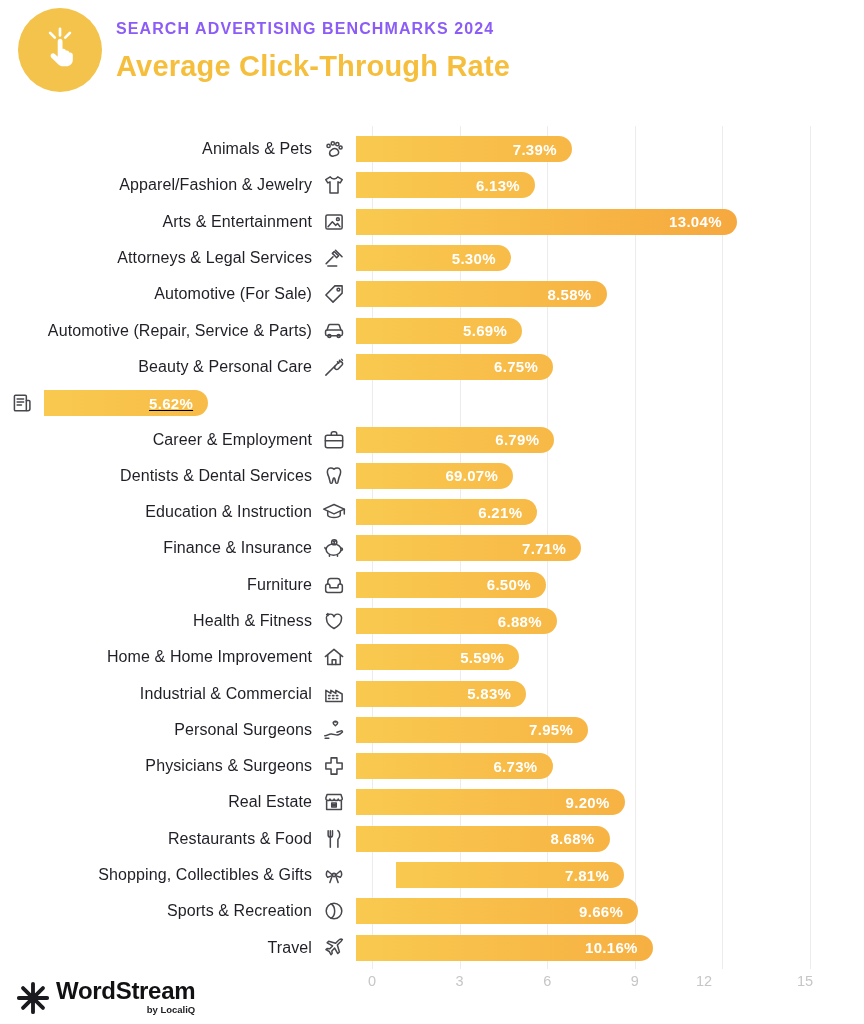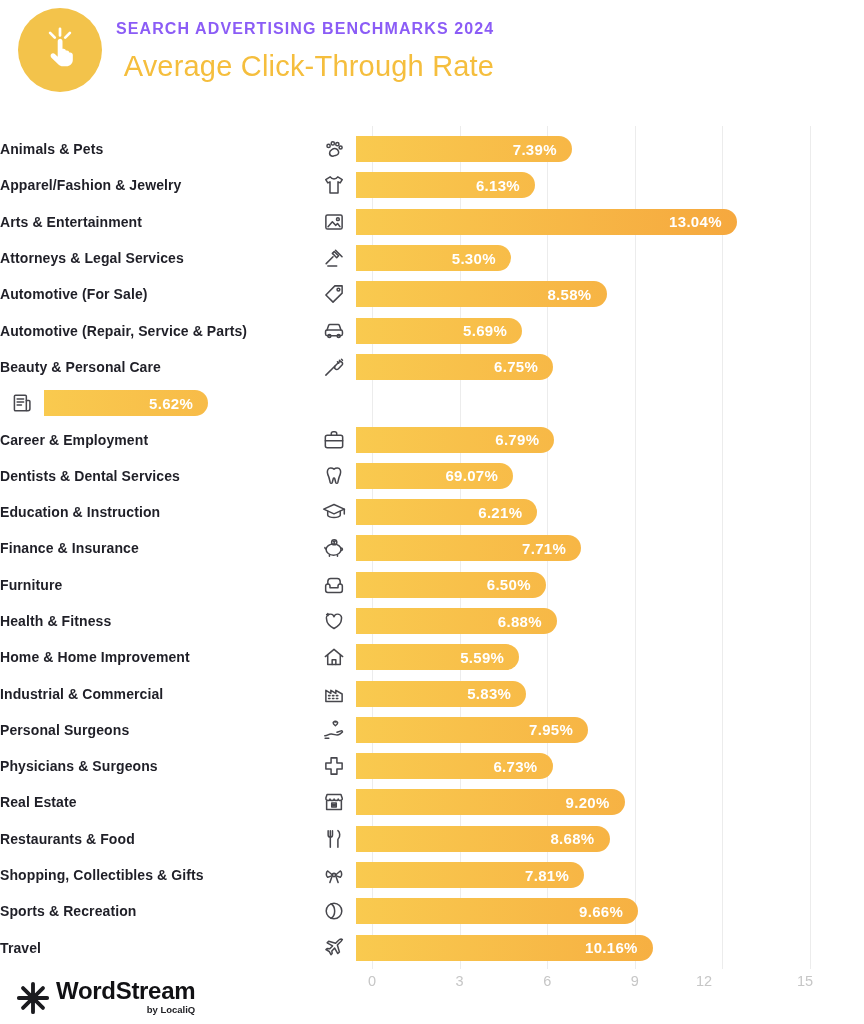--- a/index.html
+++ b/index.html
@@ -17,41 +17,41 @@
     background:var(--gold);
     display:flex;align-items:center;justify-content:center;
     flex:0 0 auto;
   }
   .header-text{margin-left:14px;padding-top:2px;}
   .kicker{
     font-size:16px;font-weight:700;color:#8b5cf6;
     letter-spacing:1.1px;line-height:1.2;
   }
   .title{
-    font-size:29px;font-weight:400;color:var(--gold-text);
-    letter-spacing:0.2px;margin-top:12px;line-height:1.1;text-align:right;
+    font-size:29px;font-weight:700;color:var(--gold-text);
+    letter-spacing:0.2px;margin-top:12px;line-height:1.1;
   }
   
   .chart{position:absolute;top:126px;left:0;width:864px;}
   .grid-layer{
     position:absolute;left:372px;top:0;width:438px;
     height:843px; 
     pointer-events:none;
   }
   .gridline{position:absolute;top:0;width:1px;height:100%;background:#ececec;}
   .axis-layer{position:absolute;left:372px;top:847px;width:438px;height:24px;}
   .axis-label{
     position:absolute;transform:translateX(-50%);
     font-size:14.5px;color:#c6c6c6;font-weight:400;
   }
   .rows{position:relative;padding-top:5px;}
   .chart-row{display:flex;align-items:center;height:36.3px;}
   .cat-label{
-    width:312px;text-align:left;
-    font-size:14px;font-weight:700;color:#1f1f27;
+    width:312px;text-align:right;
+    font-size:16px;font-weight:400;color:#1f1f27;
     white-space:nowrap;
     letter-spacing:0.1px;
   }
   .cat-icon{
     width:44px;display:flex;align-items:center;justify-content:center;
     color:#47474d;flex:0 0 auto;
   }
   .cat-icon svg{width:26px;height:26px;display:block;}
   .bar-track{position:relative;width:438px;height:26px;flex:0 0 auto;}
   .bar{
@@ -208,21 +208,21 @@
       </div>
       <div class="chart-row">
         <span class="cat-icon">
           <svg viewBox="0 0 24 24" fill="none" stroke="currentColor" stroke-width="1.4" stroke-linecap="round" stroke-linejoin="round">
             <rect x="5" y="4.8" width="11" height="14.4" rx="1"></rect>
             <path d="M7.5 8.2h6M7.5 11h6M7.5 13.8h4"></path>
             <path d="M16 9.6h2.4c.5 0 .9.4.9.9v6.9c0 1-.8 1.8-1.8 1.8H16"></path>
           </svg>
         </span>
         <div class="bar-track">
-          <div class="bar" style="width: 164.1px;">
+          <div class="bar" style="width: 164.1px; text-decoration: underline;">
             <span class="bar-value">5.62%</span>
           </div>
         </div>
       </div>
       <div class="chart-row">
         <div class="cat-label">Career &amp; Employment</div>
         <span class="cat-icon">
           <svg viewBox="0 0 24 24" fill="none" stroke="currentColor" stroke-width="1.4" stroke-linecap="round" stroke-linejoin="round">
             <rect x="4" y="7.6" width="16" height="11.6" rx="1.8"></rect>
             <path d="M9.5 7.6V6.1c0-1 .8-1.8 1.8-1.8h1.4c1 0 1.8.8 1.8 1.8v1.5M4 12.6h16"></path>
@@ -396,21 +396,21 @@
       <div class="chart-row">
         <div class="cat-label">Shopping, Collectibles &amp; Gifts</div>
         <span class="cat-icon">
           <svg viewBox="0 0 24 24" fill="none" stroke="currentColor" stroke-width="1.4" stroke-linecap="round" stroke-linejoin="round">
             <path d="M10.6 12 6.2 8.3c-1.7 1.2-1.7 4.6 0 5.8l4.4-1.5m2.8-.6 4.4-3.7c1.7 1.2 1.7 4.6 0 5.8l-4.4-1.5"></path>
             <circle cx="12" cy="12" r="1.5"></circle>
             <path d="M10 13.8 8.2 19M14 13.8l1.8 5.2"></path>
           </svg>
         </span>
         <div class="bar-track">
-          <div class="bar" style="width: 228.1px;">
+          <div class="bar" style="width: 228.1px; margin-left: 40px;">
             <span class="bar-value">7.81%</span>
           </div>
         </div>
       </div>
       <div class="chart-row">
         <div class="cat-label">Sports &amp; Recreation</div>
         <span class="cat-icon">
           <svg viewBox="0 0 24 24" fill="none" stroke="currentColor" stroke-width="1.4" stroke-linecap="round" stroke-linejoin="round">
             <circle cx="12" cy="12" r="7.2"></circle>
             <path d="M9.4 5.3c4.3 2.8 4.3 10.6 0 13.4"></path>

